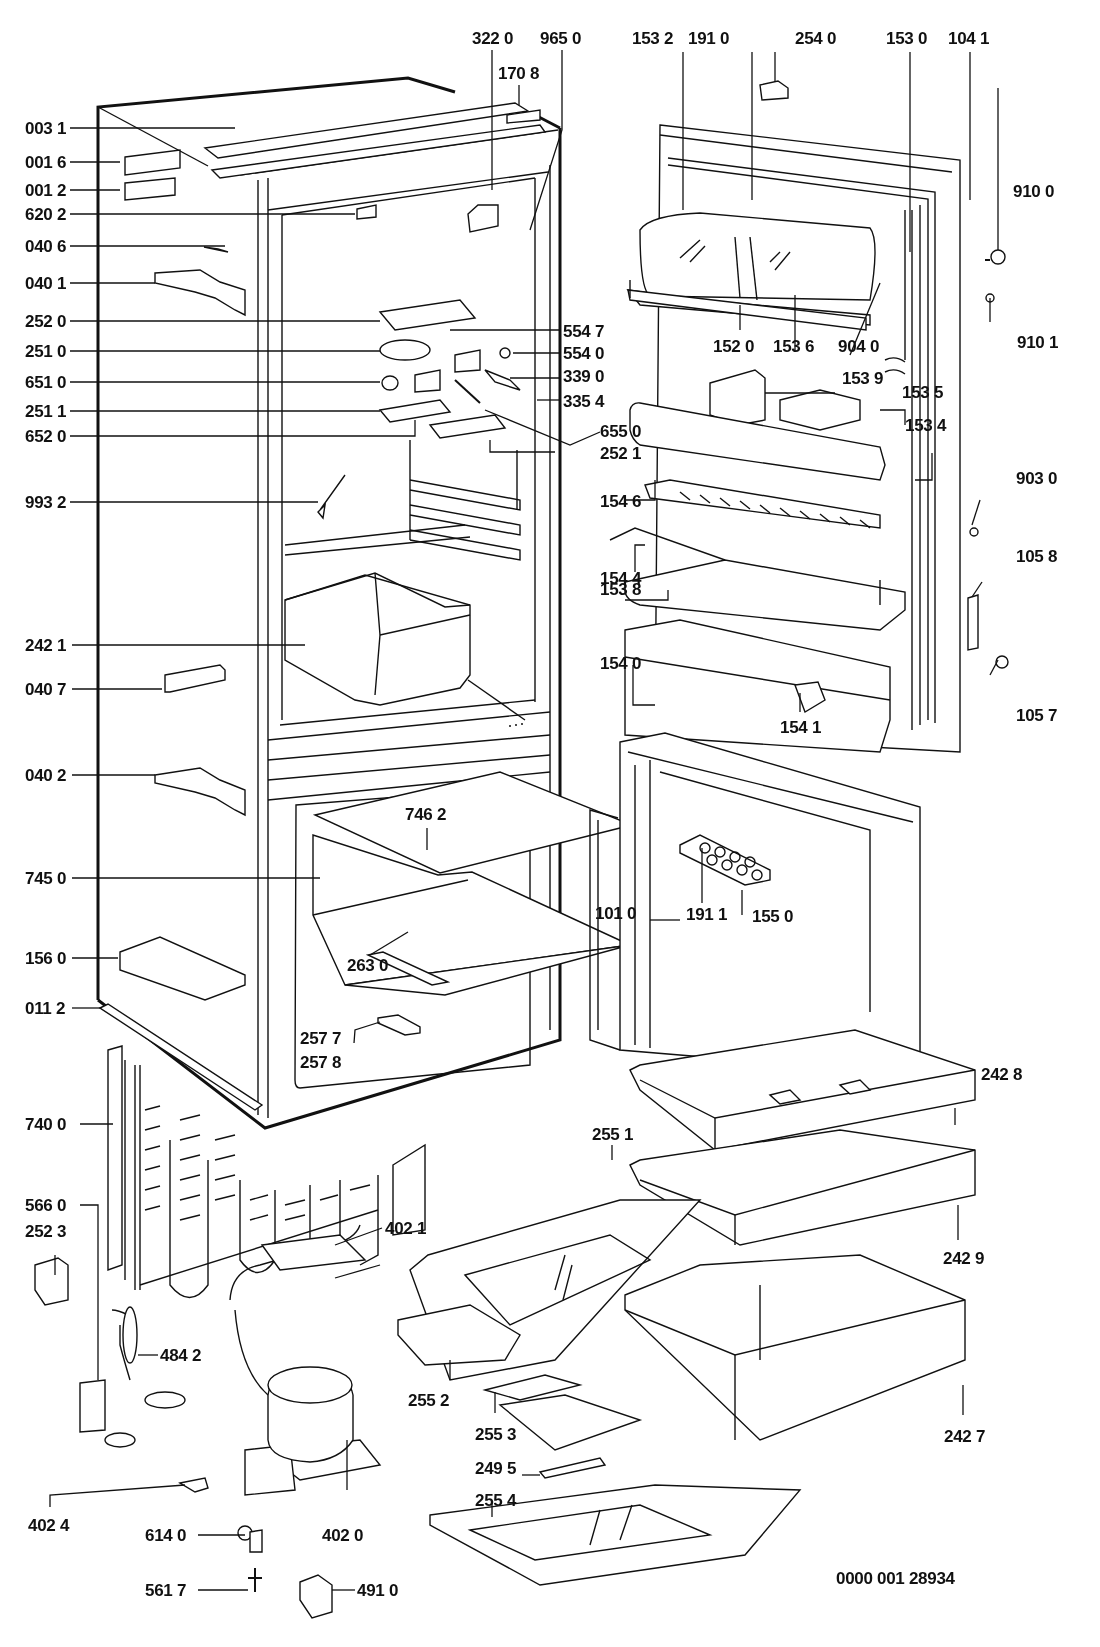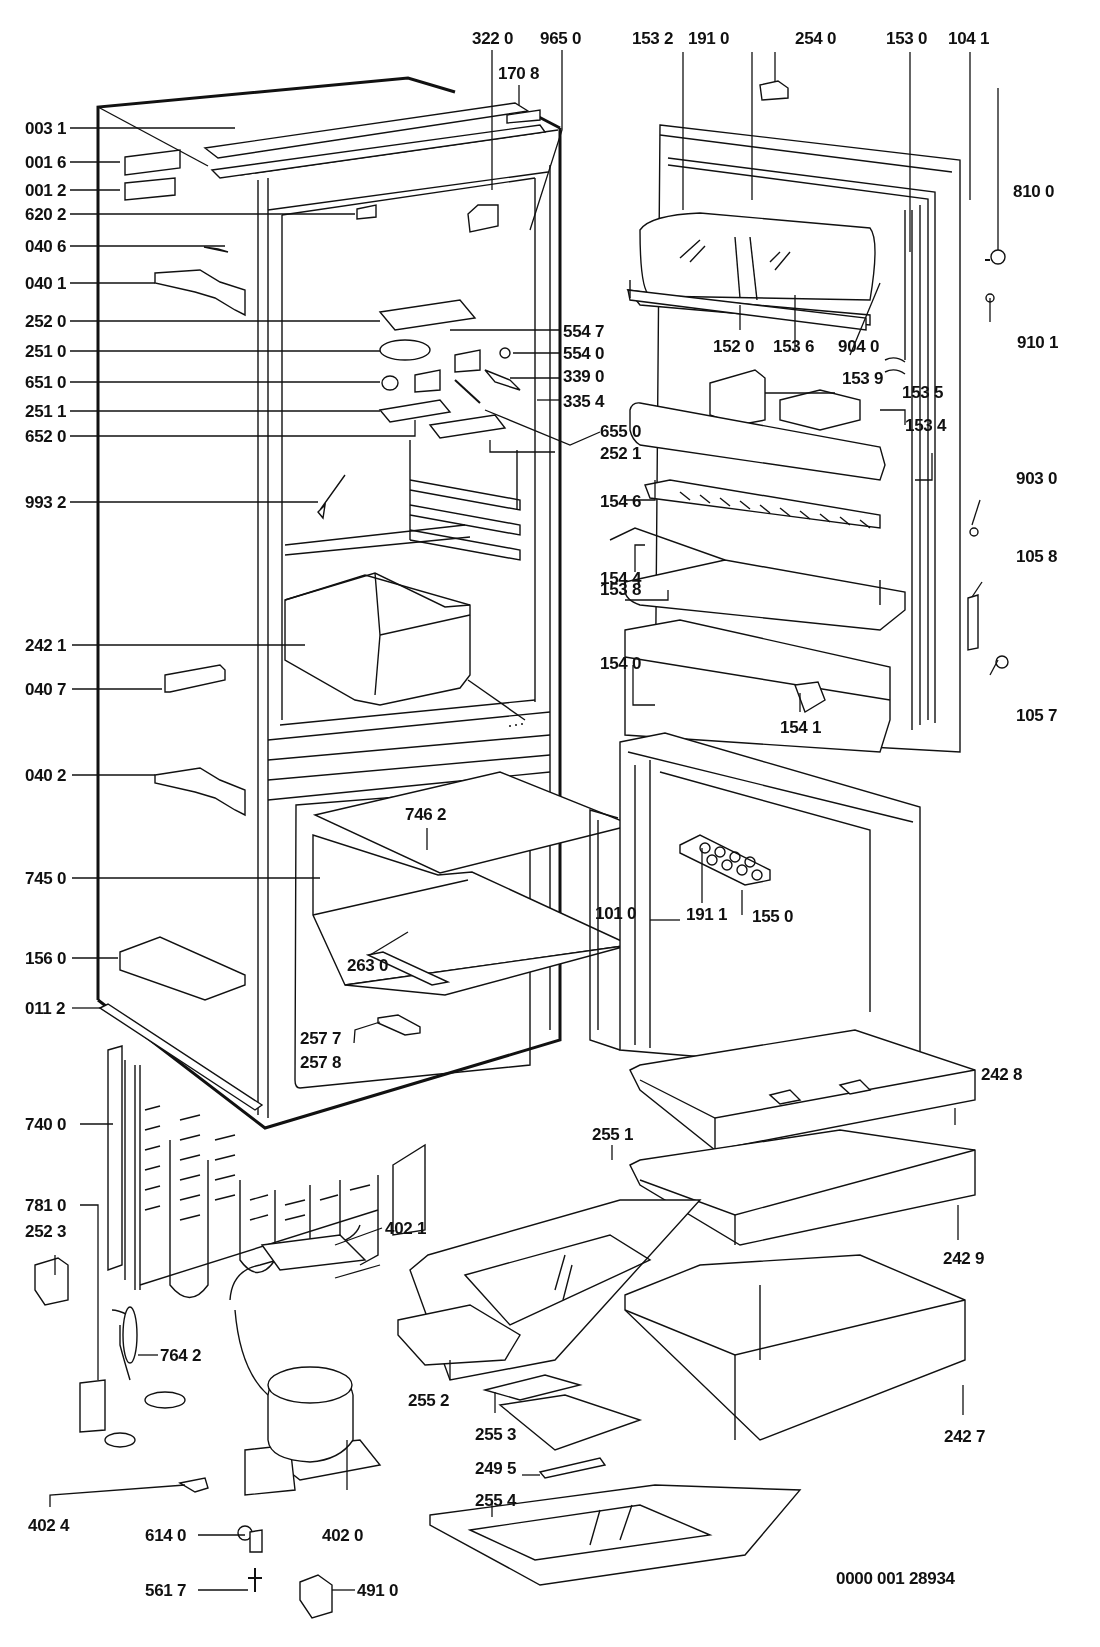--- a/index.html
+++ b/index.html
@@ -363,23 +363,23 @@
 <div class="lbl" style="left:25px;top:403px">251 1</div>
 <div class="lbl" style="left:25px;top:428px">652 0</div>
 <div class="lbl" style="left:25px;top:494px">993 2</div>
 <div class="lbl" style="left:25px;top:637px">242 1</div>
 <div class="lbl" style="left:25px;top:681px">040 7</div>
 <div class="lbl" style="left:25px;top:767px">040 2</div>
 <div class="lbl" style="left:25px;top:870px">745 0</div>
 <div class="lbl" style="left:25px;top:950px">156 0</div>
 <div class="lbl" style="left:25px;top:1000px">011 2</div>
 <div class="lbl" style="left:25px;top:1116px">740 0</div>
-<div class="lbl" style="left:25px;top:1197px">781 0</div>
+<div class="lbl" style="left:25px;top:1197px">566 0</div>
 <div class="lbl" style="left:25px;top:1223px">252 3</div>
-<div class="lbl" style="left:160px;top:1347px">764 2</div>
+<div class="lbl" style="left:160px;top:1347px">484 2</div>
 <div class="lbl" style="left:28px;top:1517px">402 4</div>
 <div class="lbl" style="left:145px;top:1527px">614 0</div>
 <div class="lbl" style="left:145px;top:1582px">561 7</div>
 <div class="lbl" style="left:357px;top:1582px">491 0</div>
 <div class="lbl" style="left:322px;top:1527px">402 0</div>
 <div class="lbl" style="left:385px;top:1220px">402 1</div>
 
 <div class="lbl" style="left:472px;top:30px">322 0</div>
 <div class="lbl" style="left:540px;top:30px">965 0</div>
 <div class="lbl" style="left:498px;top:65px">170 8</div>
@@ -393,21 +393,21 @@
 <div class="lbl" style="left:405px;top:806px">746 2</div>
 <div class="lbl" style="left:347px;top:957px">263 0</div>
 <div class="lbl" style="left:300px;top:1030px">257 7</div>
 <div class="lbl" style="left:300px;top:1054px">257 8</div>
 
 <div class="lbl" style="left:632px;top:30px">153 2</div>
 <div class="lbl" style="left:688px;top:30px">191 0</div>
 <div class="lbl" style="left:795px;top:30px">254 0</div>
 <div class="lbl" style="left:886px;top:30px">153 0</div>
 <div class="lbl" style="left:948px;top:30px">104 1</div>
-<div class="lbl" style="left:1013px;top:183px">810 0</div>
+<div class="lbl" style="left:1013px;top:183px">910 0</div>
 <div class="lbl" style="left:1017px;top:334px">910 1</div>
 <div class="lbl" style="left:713px;top:338px">152 0</div>
 <div class="lbl" style="left:773px;top:338px">153 6</div>
 <div class="lbl" style="left:838px;top:338px">904 0</div>
 <div class="lbl" style="left:842px;top:370px">153 9</div>
 <div class="lbl" style="left:902px;top:384px">153 5</div>
 <div class="lbl" style="left:905px;top:417px">153 4</div>
 <div class="lbl" style="left:1016px;top:470px">903 0</div>
 <div class="lbl" style="left:600px;top:493px">154 6</div>
 <div class="lbl" style="left:600px;top:570px">154 4</div>

